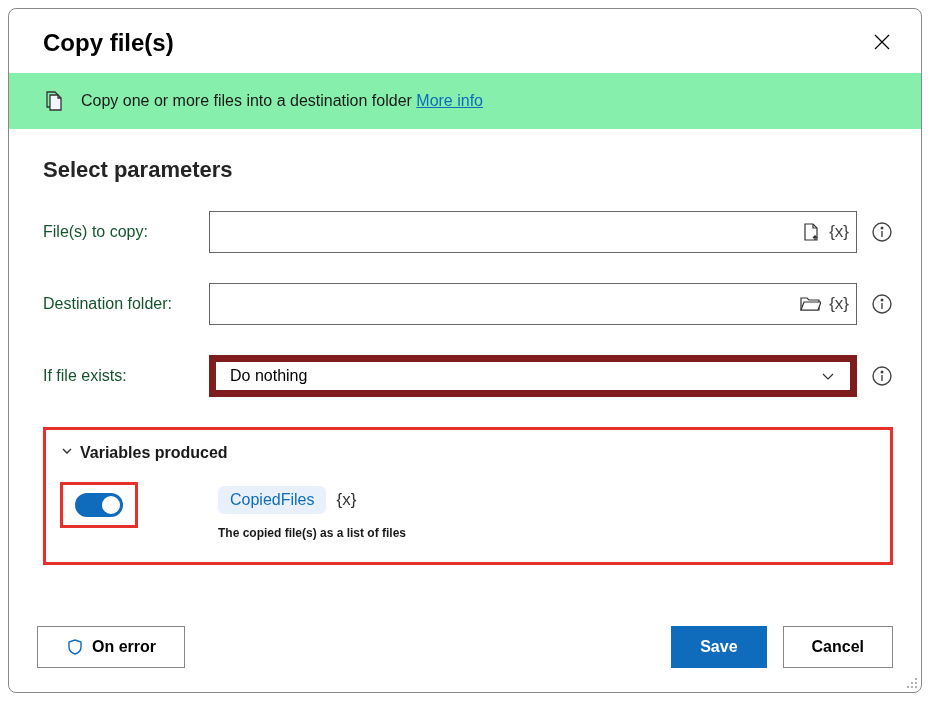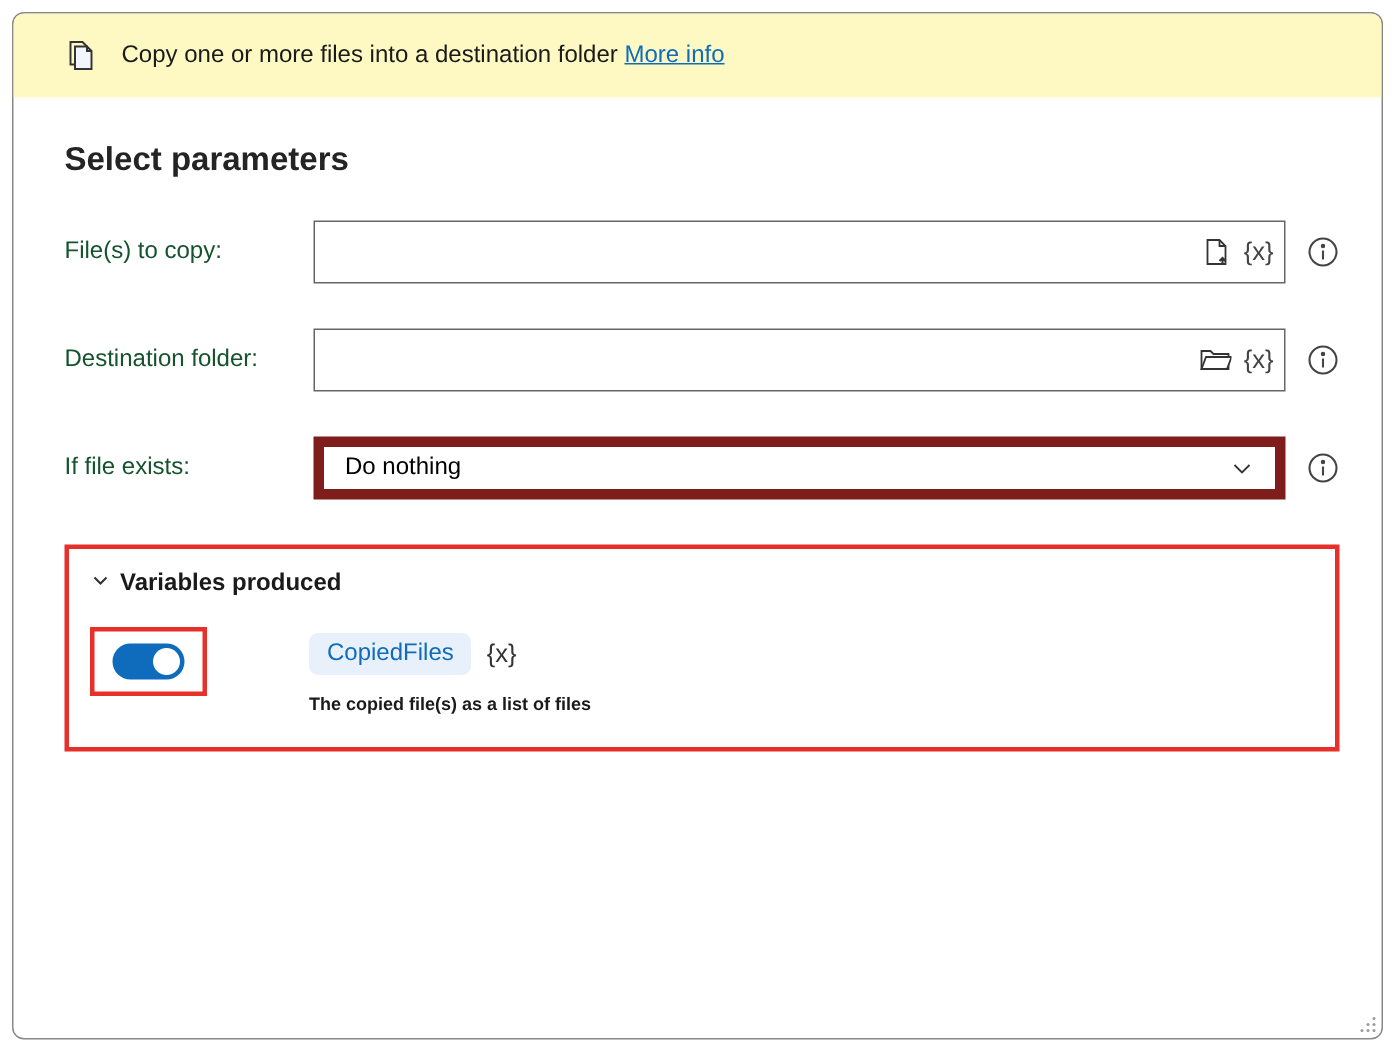--- a/index.html
+++ b/index.html
@@ -31,21 +31,21 @@
       font-weight: 600;
       color: #000;
     }
     .close-btn {
       cursor: pointer;
       color: #000;
       width: 20px;
       height: 20px;
     }
     .info-banner {
-      background: #fef9c3;
+      background: #86efac;
       padding: 16px 34px;
       display: flex;
       align-items: center;
       gap: 14px;
       font-size: 16px;
       color: #1a1a1a;
     }
     .info-banner a {
       color: #0f6cbd;
       text-decoration: underline;
@@ -156,21 +156,21 @@
       position: absolute;
       right: 3px;
       top: 3px;
       width: 18px;
       height: 18px;
       background: #fff;
       border-radius: 50%;
     }
     .var-info {
       padding-top: 4px;
-      margin-left: 46px;
+      margin-left: 58px;
     }
     .var-line {
       display: flex;
       align-items: center;
       gap: 10px;
       margin-bottom: 12px;
     }
     .var-pill {
       background: #e8f1fb;
       color: #0f6cbd;
@@ -221,20 +221,29 @@
       right: 2px;
       bottom: 2px;
       color: #999;
     }
   </style>
 </head>
 <body>
 
 <div class="dialog">
 
+  <div class="header">
+    <div class="title">Copy file(s)</div>
+    <div class="close-btn">
+      <svg width="18" height="18" viewBox="0 0 18 18" stroke="currentColor" stroke-width="1.2" fill="none">
+        <line x1="2" y1="2" x2="16" y2="16"></line>
+          <line x1="16" y1="2" x2="2" y2="16"></line>
+      </svg>
+    </div>
+  </div>
 
   <div class="info-banner">
     <svg width="24" height="24" viewBox="0 0 24 24" fill="none" stroke="#333" stroke-width="1.3">
       <path d="M4 3 h8 l3 3 v12 h-11 z"></path>
       <path d="M7 6 h8 l3 3 v12 h-11 z" fill="#f2f6fc"></path>
       <path d="M15 6 v3 h3"></path>
     </svg>
     <div>
       <span>Copy one or more files into a destination folder </span><a href="#">More info</a>
     </div>
@@ -317,20 +326,36 @@
             <span class="var-pill">CopiedFiles</span>
             <span class="var-expr">{x}</span>
           </div>
           <div class="var-desc">The copied file(s) as a list of files</div>
         </div>
       </div>
     </div>
 
   </div>
 
+  <div class="footer">
+    <button class="btn">
+      <svg width="18" height="18" viewBox="0 0 18 18" fill="none" stroke="#0f6cbd" stroke-width="1.4">
+        <path d="M9 2 l6 2 v5 c0 4 -3 6 -6 7 c-3 -1 -6 -3 -6 -7 v-5 z"></path>
+      </svg>
+      <span>On error</span>
+    </button>
+    <div class="footer-right">
+      <button class="btn btn-primary">
+        <span>Save</span>
+      </button>
+      <button class="btn">
+        <span>Cancel</span>
+      </button>
+    </div>
+  </div>
 
   <svg class="resize-grip" width="14" height="14" viewBox="0 0 14 14" fill="currentColor">
     <circle cx="11" cy="3" r="1"></circle>
       <circle cx="7" cy="7" r="1"></circle>
       <circle cx="11" cy="7" r="1"></circle>
     <circle cx="3" cy="11" r="1"></circle>
       <circle cx="7" cy="11" r="1"></circle>
       <circle cx="11" cy="11" r="1"></circle>
   </svg>
 

